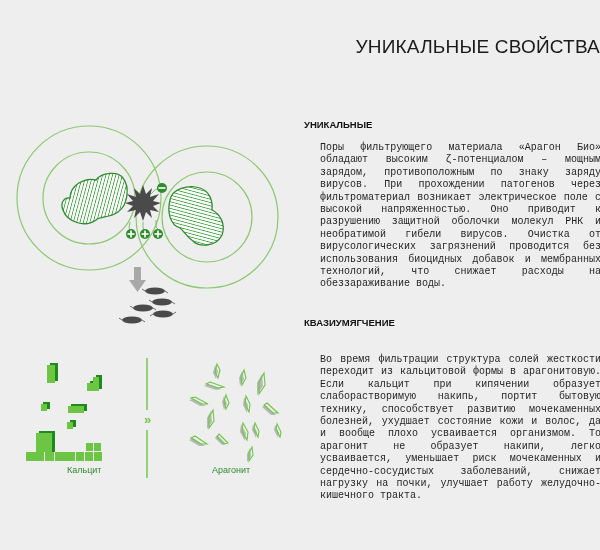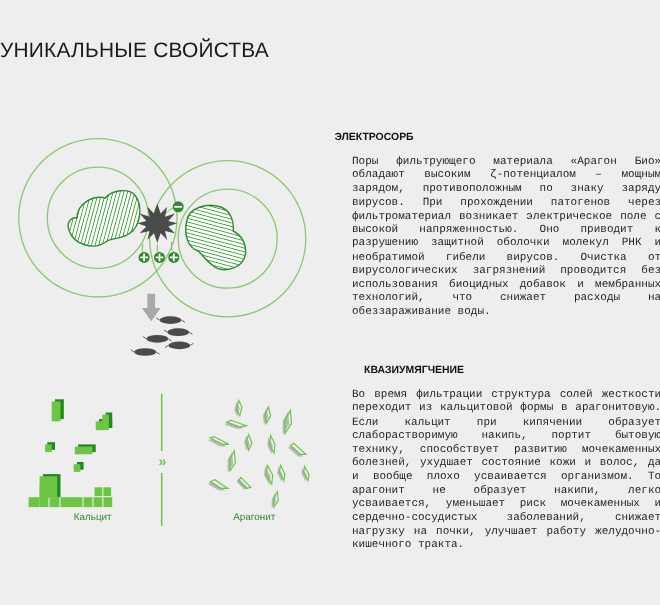--- a/index.html
+++ b/index.html
@@ -3,21 +3,21 @@
 <meta charset="utf-8">
 <style>
   html, body { margin: 0; padding: 0; }
   body {
     width: 600px; height: 550px; position: relative; overflow: hidden;
     background: #eeeeee;
     font-family: "Liberation Sans", sans-serif;
     color: #1a1a1a;
   }
   .title {
-    position: absolute; left: 0; top: 36px; width: 600px; text-align: left;
+    position: absolute; left: 0; top: 36px; width: 600px; text-align: right;
     font-family: "Liberation Sans", sans-serif;
     font-size: 19px; letter-spacing: 0.2px; color: #1a1a1a;
   }
   .section-heading {
     position: absolute; left: 304px; font-weight: bold; font-size: 9.5px; color: #111;
     font-family: "Liberation Sans", sans-serif;
   }
   .body-text {
     position: absolute; left: 320px; width: 281px;
     font-size: 10px; line-height: 12.4px; text-align: justify; color: #1f1f1f;
@@ -27,24 +27,24 @@
   .label {
     position: absolute; font-size: 9px; color: #2f8a2f;
     font-family: "Liberation Sans", sans-serif;
   }
 </style>
 </head>
 <body>
 
 <div class="title">УНИКАЛЬНЫЕ СВОЙСТВА</div>
 
-<div class="section-heading" style="top:119px;">ЭЛЕКТРОСОРБ</div>
+<div class="section-heading" style="top:119px;">УНИКАЛЬНЫЕ</div>
 <div class="body-text" style="top:142px;">Поры фильтрующего материала «Арагон Био» обладают высоким ζ-потенциалом – мощным зарядом, противоположным по знаку заряду вирусов. При прохождении патогенов через фильтроматериал возникает электрическое поле с высокой напряженностью. Оно приводит к разрушению защитной оболочки молекул РНК и необратимой гибели вирусов. Очистка от вирусологических загрязнений проводится без использования биоцидных добавок и мембранных технологий, что снижает расходы на обеззараживание воды.</div>
 
-<div class="section-heading" style="top:331px;margin-left:27px;">КВАЗИУМЯГЧЕНИЕ</div>
+<div class="section-heading" style="top:317px;">КВАЗИУМЯГЧЕНИЕ</div>
 <div class="body-text" style="top:354px;">Во время фильтрации структура солей жесткости переходит из кальцитовой формы в арагонитовую. Если кальцит при кипячении образует слаборастворимую накипь, портит бытовую технику, способствует развитию мочекаменных болезней, ухудшает состояние кожи и волос, да и вообще плохо усваивается организмом. То арагонит не образует накипи, легко усваивается, уменьшает риск мочекаменных и сердечно-сосудистых заболеваний, снижает нагрузку на почки, улучшает работу желудочно-кишечного тракта.</div>
 
 <svg class="diagram" width="600" height="550" viewBox="0 0 600 550">
   <defs>
     <pattern id="hatchV" patternUnits="userSpaceOnUse" width="3.2" height="3.2" patternTransform="rotate(15)">
       <rect width="3.2" height="3.2" fill="#ffffff"></rect>
       <line x1="0" y1="0" x2="0" y2="3.2" stroke="#3aa23a" stroke-width="1.6"></line>
     </pattern>
     <pattern id="hatchH" patternUnits="userSpaceOnUse" width="3.2" height="3.2" patternTransform="rotate(15)">
       <rect width="3.2" height="3.2" fill="#ffffff"></rect>

